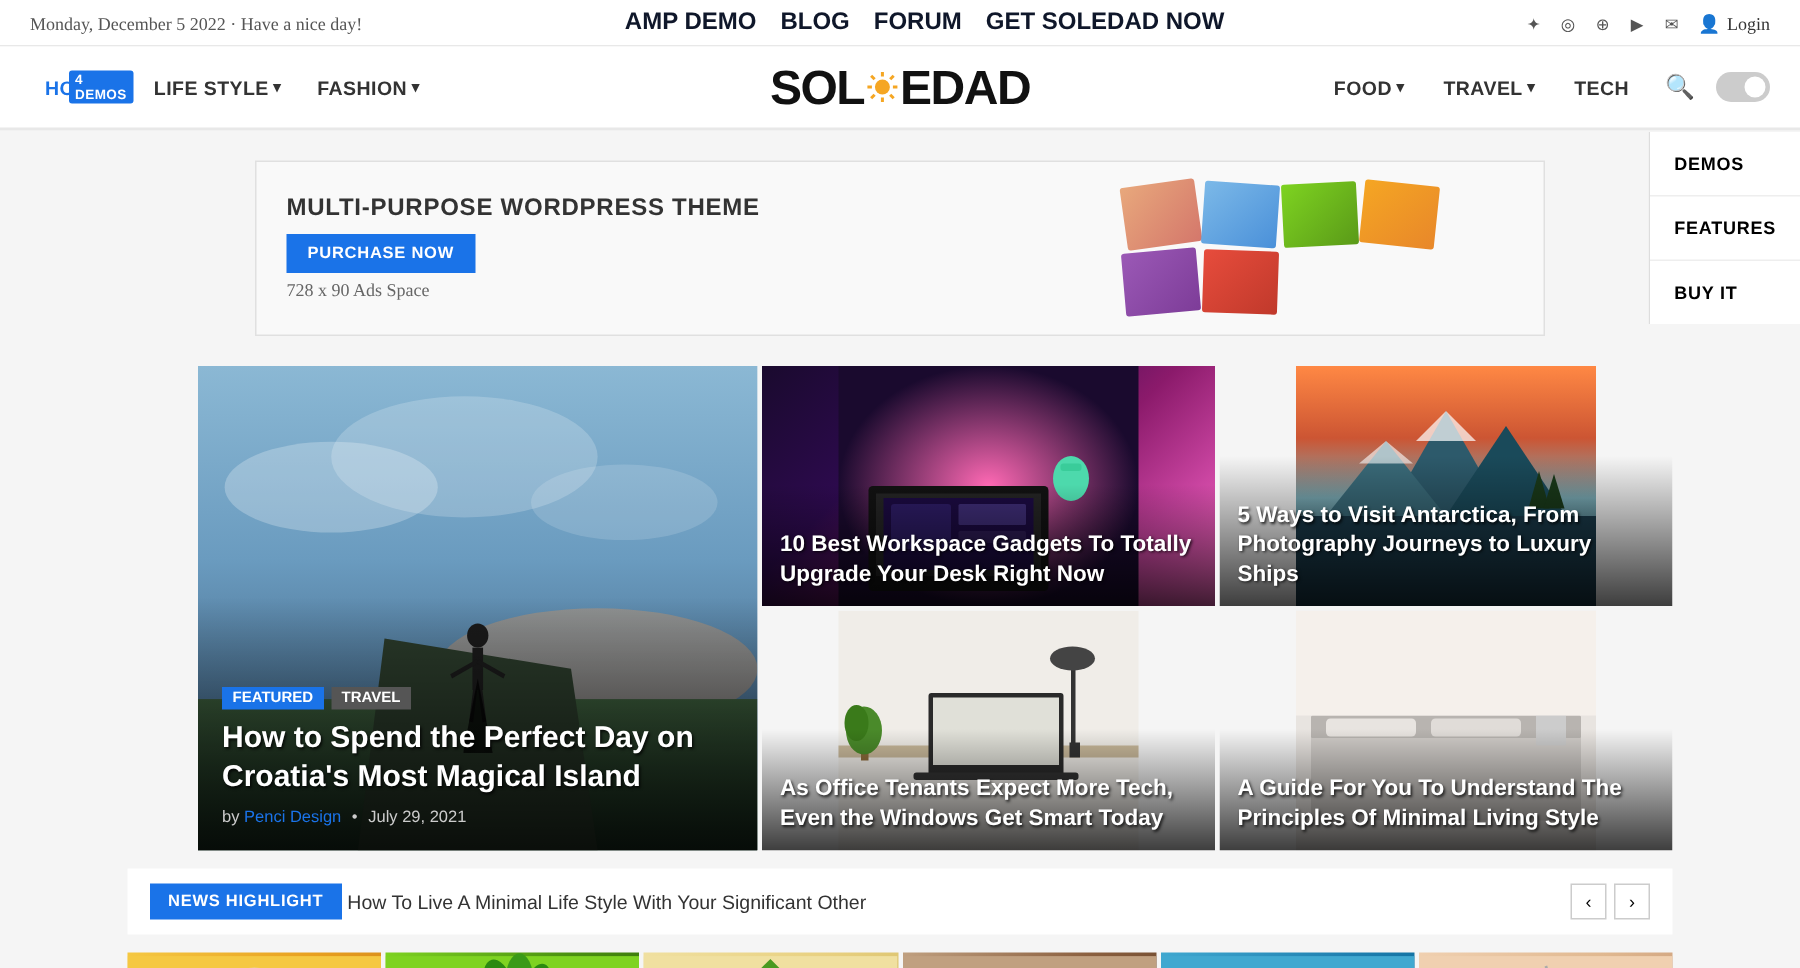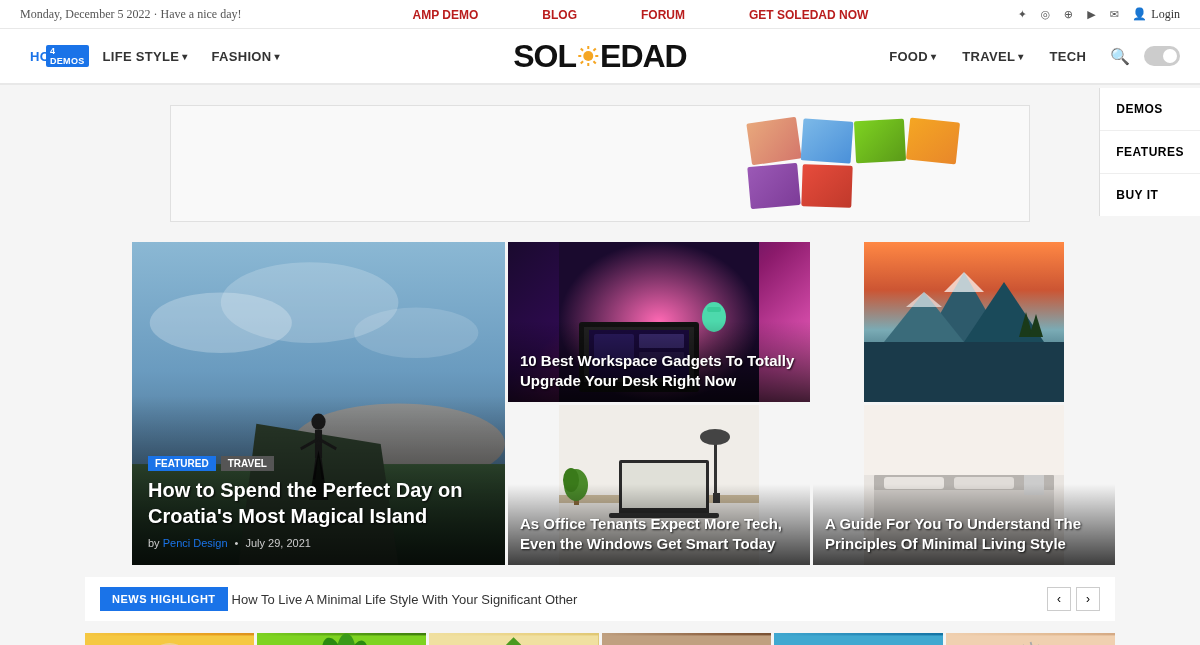--- a/index.html
+++ b/index.html
@@ -369,27 +369,26 @@
 
     .chevron-icon { font-size: 10px; }
 
     
     .top-links {
       display: flex;
       gap: 16px;
       align-items: center;
     }
     .top-link {
-      font-size: 12px;
-      color: #b91c1c;
+      font-size: 16px;
+      color: #0f172a;
       font-weight: 600;
       cursor: pointer;
       font-family: Arial, sans-serif;
       text-transform: uppercase;
-      margin-left: 48px;
     }
   </style>
 </head>
 <body>
 
 <div class="top-bar">
   <span>Monday, December 5 2022 · Have a nice day!</span>
   <div class="top-links">
     <span class="top-link">AMP DEMO</span>
     <span class="top-link">BLOG</span>
@@ -465,20 +464,25 @@
 </div>
 
 <div class="right-sidebar">
   <div class="right-sidebar-item">DEMOS</div>
   <div class="right-sidebar-item">FEATURES</div>
   <div class="right-sidebar-item">BUY IT</div>
 </div>
 
 <div style="background:#f5f5f5; padding: 8px 0;">
   <div class="ad-banner">
+    <div class="ad-text">
+      <h3>MULTI-PURPOSE WORDPRESS THEME</h3>
+      <button class="purchase-btn">PURCHASE NOW</button>
+      <p class="ad-sub">728 x 90 Ads Space</p>
+    </div>
     <div class="ad-images">
       <div class="ad-img-tile"></div>
       <div class="ad-img-tile"></div>
       <div class="ad-img-tile"></div>
       <div class="ad-img-tile"></div>
       <div class="ad-img-tile"></div>
       <div class="ad-img-tile"></div>
     </div>
   </div>
 </div>
@@ -585,20 +589,23 @@
 
           <polygon points="80,50 100,30 120,50" fill="rgba(255,255,255,0.7)"></polygon>
           <polygon points="42,65 60,50 78,65" fill="rgba(255,255,255,0.6)"></polygon>
 
           <rect x="0" y="100" width="200" height="60" fill="#1a3a4a"></rect>
 
           <polygon points="155,95 162,70 169,95" fill="#1a3a1a"></polygon>
           <polygon points="165,95 172,72 179,95" fill="#1a3a1a"></polygon>
         </svg>
       </div>
+      <div class="card-overlay">
+        <div class="card-title">5 Ways to Visit Antarctica, From Photography Journeys to Luxury Ships</div>
+      </div>
     </div>
 
     <div class="article-card">
       <div style="width:100%;height:100%;">
         <svg width="100%" height="100%" viewBox="0 0 200 160">
           <rect width="200" height="160" fill="#f0ede8"></rect>
 
           <rect x="0" y="90" width="200" height="8" fill="#c8b89a"></rect>
 
           <rect x="60" y="55" width="90" height="55" fill="#2a2a2a" rx="2"></rect>

